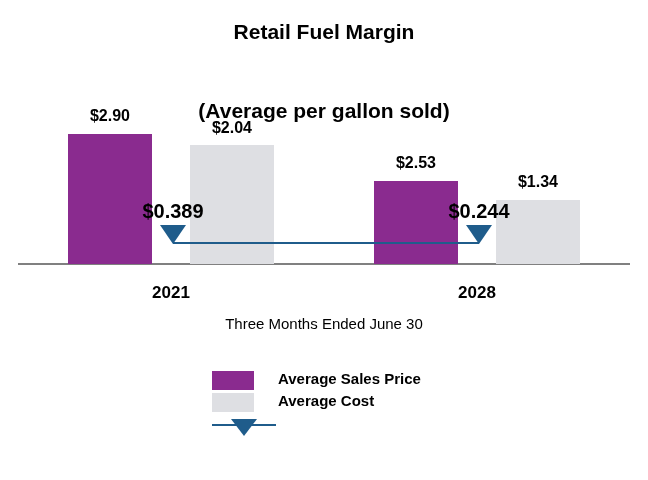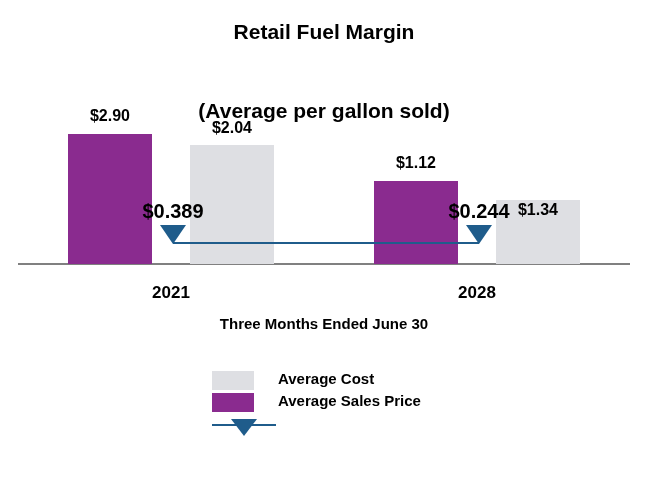--- a/index.html
+++ b/index.html
@@ -65,21 +65,21 @@
     text-align: center;
     white-space: nowrap;
   }
 
   .axis-title {
     position: absolute;
     left: 0;
     top: 315px;
     width: 648px;
     text-align: center;
-    font-weight: bold;
+    font-weight: normal;
     font-size: 15px;
   }
 
   
   .margin-line {
     position: absolute;
     background: #1F5C8B;
     height: 2px;
   }
   .marker {
@@ -162,44 +162,44 @@
 
   <div class="bar bar-price" style="left:68px; width:84px; height:130px; top:134px;"></div>
   <div class="bar bar-cost" style="left:190px; width:84px; height:119px; top:145px;"></div>
 
   <div class="bar-label" style="left:68px; width:84px; top:107px;text-align:center;">$2.90</div>
   <div class="bar-label" style="left:190px; width:84px; top:119px;">$2.04</div>
 
   <div class="bar bar-price" style="left:374px; width:84px; height:83px; top:181px;"></div>
   <div class="bar bar-cost" style="left:496px; width:84px; height:64px; top:200px;"></div>
 
-  <div class="bar-label" style="left:374px; width:84px; top:154px;">$1.12</div>
-  <div class="bar-label" style="left:496px; width:84px; top:173px;margin-top:28px;">$1.34</div>
+  <div class="bar-label" style="left:374px; width:84px; top:154px;">$2.53</div>
+  <div class="bar-label" style="left:496px; width:84px; top:173px;">$1.34</div>
 
   <div class="margin-line" style="left:173px; top:242px; width:306px;"></div>
 
   <div class="marker" style="left:160px; top:225px;"></div>
   <div class="marker" style="left:466px; top:225px;"></div>
 
   <div class="margin-label" style="left:113px; width:120px; top:200px;">$0.389</div>
   <div class="margin-label" style="left:419px; width:120px; top:200px;">$0.244</div>
 
   <div class="cat-label" style="left:111px; width:120px; top:283px;">2021</div>
   <div class="cat-label" style="left:417px; width:120px; top:283px;">2028</div>
 
   <div class="axis-title">Three Months Ended June 30</div>
 
   <div class="legend">
+    <div class="legend-row">
+      <div class="legend-swatch" style="background:#8A2B8F;"></div>
+      <div class="legend-label">Average Sales Price</div>
+    </div>
     <div class="legend-row">
       <div class="legend-swatch" style="background:#DEDFE3;"></div>
       <div class="legend-label">Average Cost</div>
-    </div>
-    <div class="legend-row">
-      <div class="legend-swatch" style="background:#8A2B8F;"></div>
-      <div class="legend-label">Average Sales Price</div>
     </div>
     <div class="legend-row">
       <div class="legend-line-wrap">
         <div class="legend-line"></div>
         <div class="legend-marker"></div>
       </div>
     </div>
   </div>
 
 </div>

